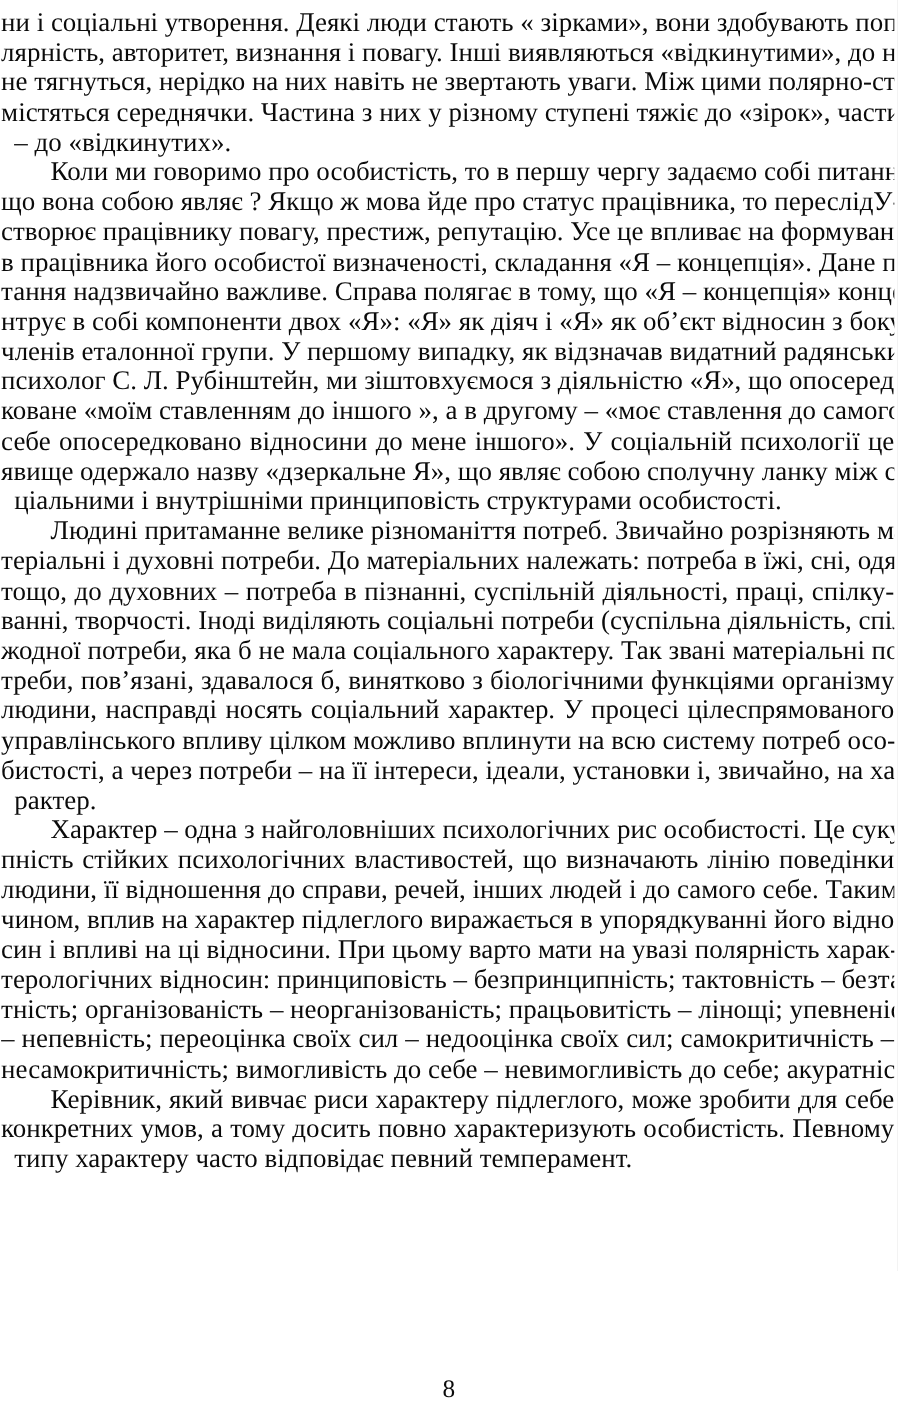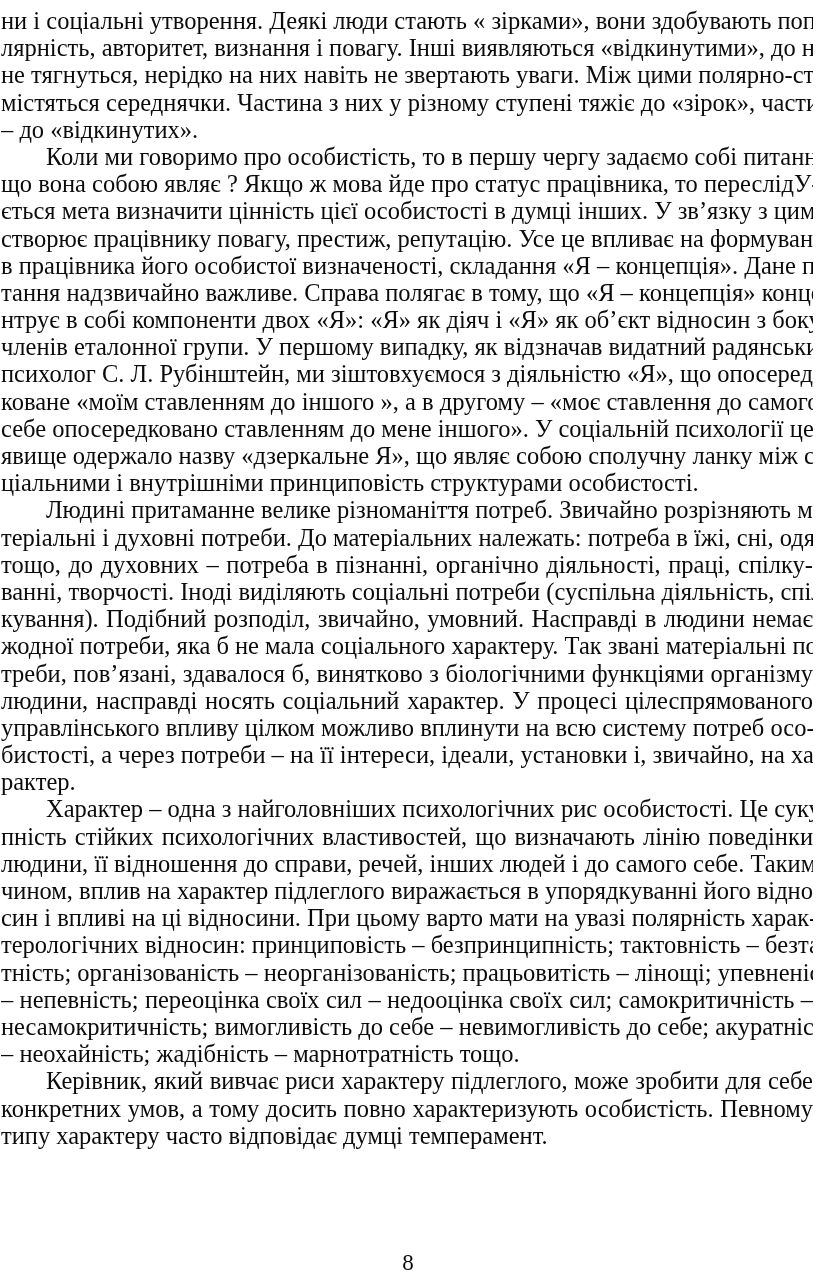--- a/index.html
+++ b/index.html
@@ -32,20 +32,21 @@
   .line {
     height: 27.2px;
     overflow: hidden;
     text-align: justify;
     text-align-last: justify;
     white-space: nowrap;
   }
   .line.last {
     text-align-last: left;
     white-space: normal;
+    padding-left: 12px;
   }
   .line.indent {
     text-indent: 45px;
   }
   .page-footer {
     position: absolute;
     top: 1250px;
     left: 0;
     width: 100%;
     text-align: center;
@@ -61,59 +62,56 @@
       <div class="paragraph">
         <div class="line">ни і соціальні утворення. Деякі люди стають « зірками», вони здобувають попу-</div>
         <div class="line">лярність, авторитет, визнання і повагу. Інші виявляються «відкинутими», до них</div>
         <div class="line">не тягнуться, нерідко на них навіть не звертають уваги. Між цими полярно-стями</div>
         <div class="line">містяться середнячки. Частина з них у різному ступені тяжіє до «зірок», частина</div>
         <div class="line last">– до «відкинутих».</div>
       </div>
       <div class="paragraph">
         <div class="line indent">Коли ми говоримо про особистість, то в першу чергу задаємо собі питання:</div>
         <div class="line">що вона собою являє ? Якщо ж мова йде про статус працівника, то переслідУ-</div>
-        <div class="line">ється мета визначити цінність цієї особистості в думці інших. У зв’язку з цим</div>
         <div class="line">створює працівнику повагу, престиж, репутацію. Усе це впливає на формування</div>
         <div class="line">в працівника його особистої визначеності, складання «Я – концепція». Дане пи-</div>
         <div class="line">тання надзвичайно важливе. Справа полягає в тому, що «Я – концепція» конце-</div>
         <div class="line">нтрує в собі компоненти двох «Я»: «Я» як діяч і «Я» як об’єкт відносин з боку</div>
         <div class="line">членів еталонної групи. У першому випадку, як відзначав видатний радянський</div>
         <div class="line">психолог С. Л. Рубінштейн, ми зіштовхуємося з діяльністю «Я», що опосеред-</div>
         <div class="line">коване «моїм ставленням до іншого », а в другому – «моє ставлення до самого</div>
-        <div class="line">себе опосередковано ставленням до мене іншого». У соціальній психології це</div>
+        <div class="line">себе опосередковано відносини до мене іншого». У соціальній психології це</div>
         <div class="line">явище одержало назву «дзеркальне Я», що являє собою сполучну ланку між со-</div>
         <div class="line last">ціальними і внутрішніми принциповість структурами особистості.</div>
       </div>
       <div class="paragraph">
         <div class="line indent">Людині притаманне велике різноманіття потреб. Звичайно розрізняють ма-</div>
         <div class="line">теріальні і духовні потреби. До матеріальних належать: потреба в їжі, сні, одязі</div>
-        <div class="line">тощо, до духовних – потреба в пізнанні, органічно діяльності, праці, спілку-</div>
+        <div class="line">тощо, до духовних – потреба в пізнанні, суспільній діяльності, праці, спілку-</div>
         <div class="line">ванні, творчості. Іноді виділяють соціальні потреби (суспільна діяльність, спіл-</div>
-        <div class="line">кування). Подібний розподіл, звичайно, умовний. Насправді в людини немає</div>
         <div class="line">жодної потреби, яка б не мала соціального характеру. Так звані матеріальні по-</div>
         <div class="line">треби, пов’язані, здавалося б, винятково з біологічними функціями організму</div>
         <div class="line">людини, насправді носять соціальний характер. У процесі цілеспрямованого</div>
         <div class="line">управлінського впливу цілком можливо вплинути на всю систему потреб осо-</div>
         <div class="line">бистості, а через потреби – на її інтереси, ідеали, установки і, звичайно, на ха-</div>
         <div class="line last">рактер.</div>
       </div>
       <div class="paragraph">
         <div class="line indent">Характер – одна з найголовніших психологічних рис особистості. Це суку-</div>
         <div class="line">пність стійких психологічних властивостей, що визначають лінію поведінки</div>
         <div class="line">людини, її відношення до справи, речей, інших людей і до самого себе. Таким</div>
         <div class="line">чином, вплив на характер підлеглого виражається в упорядкуванні його відно-</div>
         <div class="line">син і впливі на ці відносини. При цьому варто мати на увазі полярність харак-</div>
         <div class="line">терологічних відносин: принциповість – безпринципність; тактовність – безтак-</div>
         <div class="line">тність; організованість – неорганізованість; працьовитість – лінощі; упевненість</div>
         <div class="line">– непевність; переоцінка своїх сил – недооцінка своїх сил; самокритичність –</div>
         <div class="line">несамокритичність; вимогливість до себе – невимогливість до себе; акуратність</div>
-        <div class="line last">– неохайність; жадібність – марнотратність тощо.</div>
       </div>
       <div class="paragraph">
         <div class="line indent">Керівник, який вивчає риси характеру підлеглого, може зробити для себе</div>
         <div class="line">конкретних умов, а тому досить повно характеризують особистість. Певному</div>
-        <div class="line last">типу характеру часто відповідає думці темперамент.</div>
+        <div class="line last">типу характеру часто відповідає певний темперамент.</div>
       </div>
     </div>
   <div class="page-footer">
     <span>8</span>
   </div>
 </div>
 
 </body></html>

